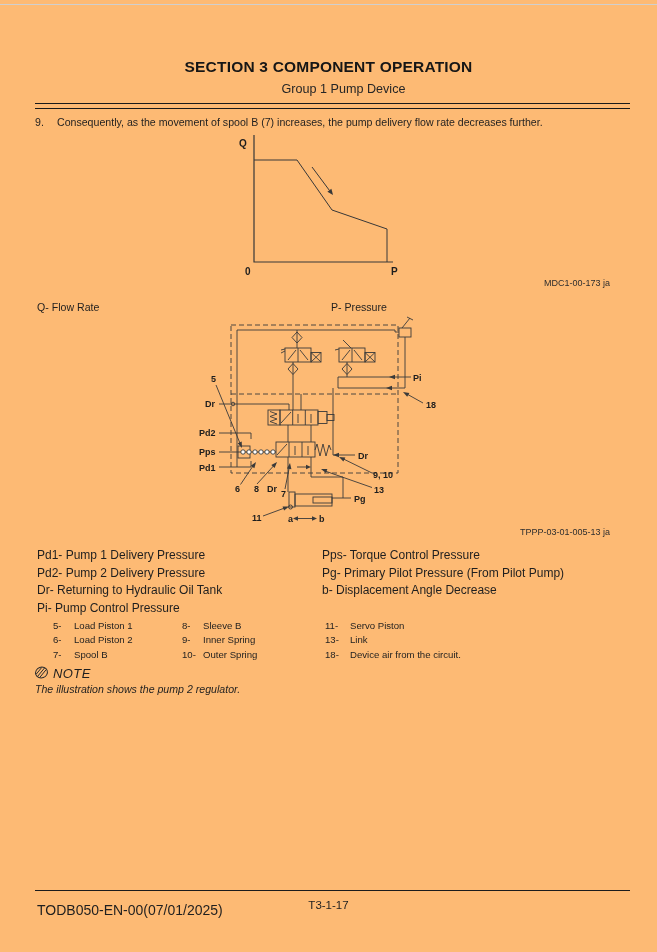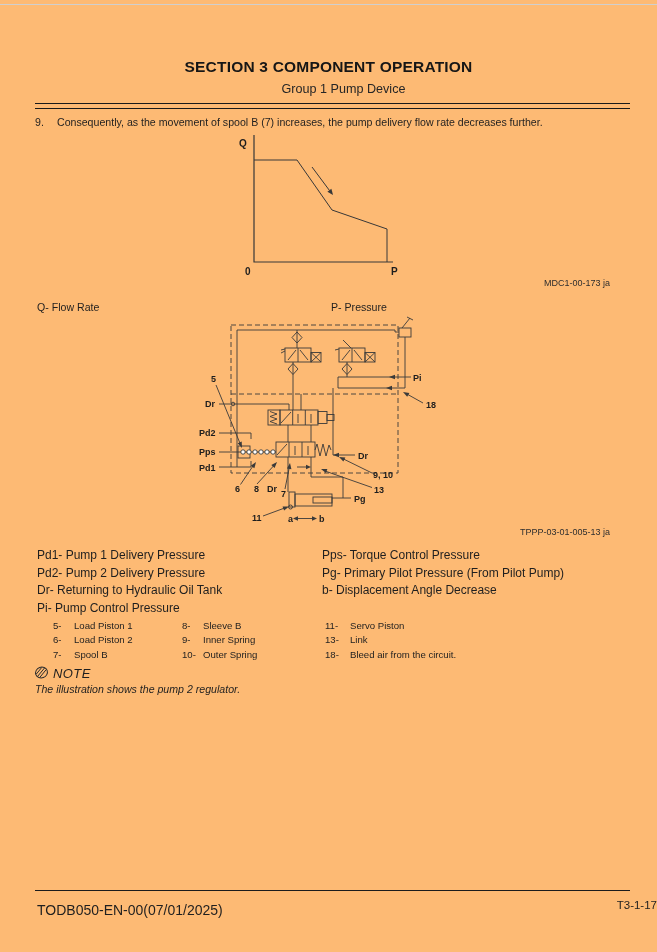--- a/index.html
+++ b/index.html
@@ -41,21 +41,21 @@
   .part-row .pnum { display:inline-block; width:21px; }
   .parts-col.c3 .part-row .pnum { width:25px; }
 
   .note-icon { position:absolute; left:34px; top:665px; }
   .note-label { position:absolute; left:53px; top:666px; font-size:13px; font-style:italic;
                 font-weight:400; letter-spacing:.4px; color:#1f1f1f; }
   .note-text { position:absolute; left:35px; top:683px; font-size:10.6px; font-style:italic; color:#1f1f1f; }
 
   .footer-rule { position:absolute; top:890px; left:35px; width:595px; height:1.2px; background:#1c1c1c; }
   .footer-doc { position:absolute; left:37px; top:902px; font-size:14px; color:#1f1f1f; }
-  .footer-page { position:absolute; left:0; top:899px; width:657px; text-align:right;
+  .footer-page { position:absolute; left:0; top:899px; width:657px; text-align:center;
                  font-size:11.5px; color:#1f1f1f; }
 
   svg text { font-family:"Liberation Sans", sans-serif; fill:#1d1d1d; }
 </style>
 </head>
 <body>
 
 <div class="page">
   <div class="top-edge"></div>
 
@@ -259,21 +259,21 @@
     <div class="part-row"><span class="pnum">7-</span><span>Spool B</span></div>
   </div>
   <div class="parts-col c2">
     <div class="part-row"><span class="pnum">8-</span><span>Sleeve B</span></div>
     <div class="part-row"><span class="pnum">9-</span><span>Inner Spring</span></div>
     <div class="part-row"><span class="pnum">10-</span><span>Outer Spring</span></div>
   </div>
   <div class="parts-col c3">
     <div class="part-row"><span class="pnum">11-</span><span>Servo Piston</span></div>
     <div class="part-row"><span class="pnum">13-</span><span>Link</span></div>
-    <div class="part-row"><span class="pnum">18-</span><span>Bleed air from the circuit.</span></div>
+    <div class="part-row"><span class="pnum">18-</span><span>Device air from the circuit.</span></div>
   </div>
 
   <svg class="note-icon" width="15" height="15" viewBox="0 0 15 15">
     <g stroke="#2c2c2c" fill="none" stroke-width="1">
       <ellipse cx="7.5" cy="7.5" rx="6" ry="5.4" transform="rotate(-20 7.5 7.5)"></ellipse>
       <line x1="3.5" y1="11.5" x2="10.5" y2="3"></line>
       <line x1="5.8" y1="12.4" x2="12.2" y2="4.6"></line>
       <line x1="2.2" y1="9.2" x2="7.8" y2="2.4"></line>
     </g>
   </svg>

